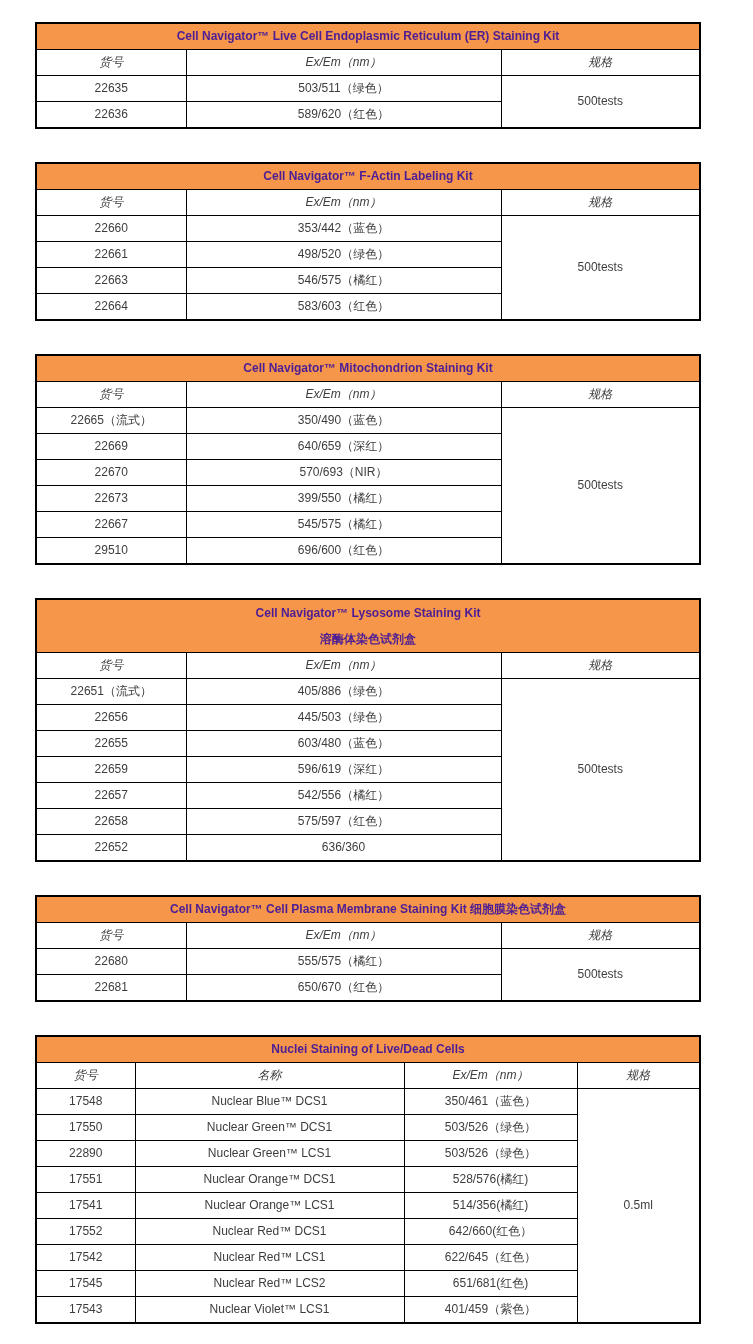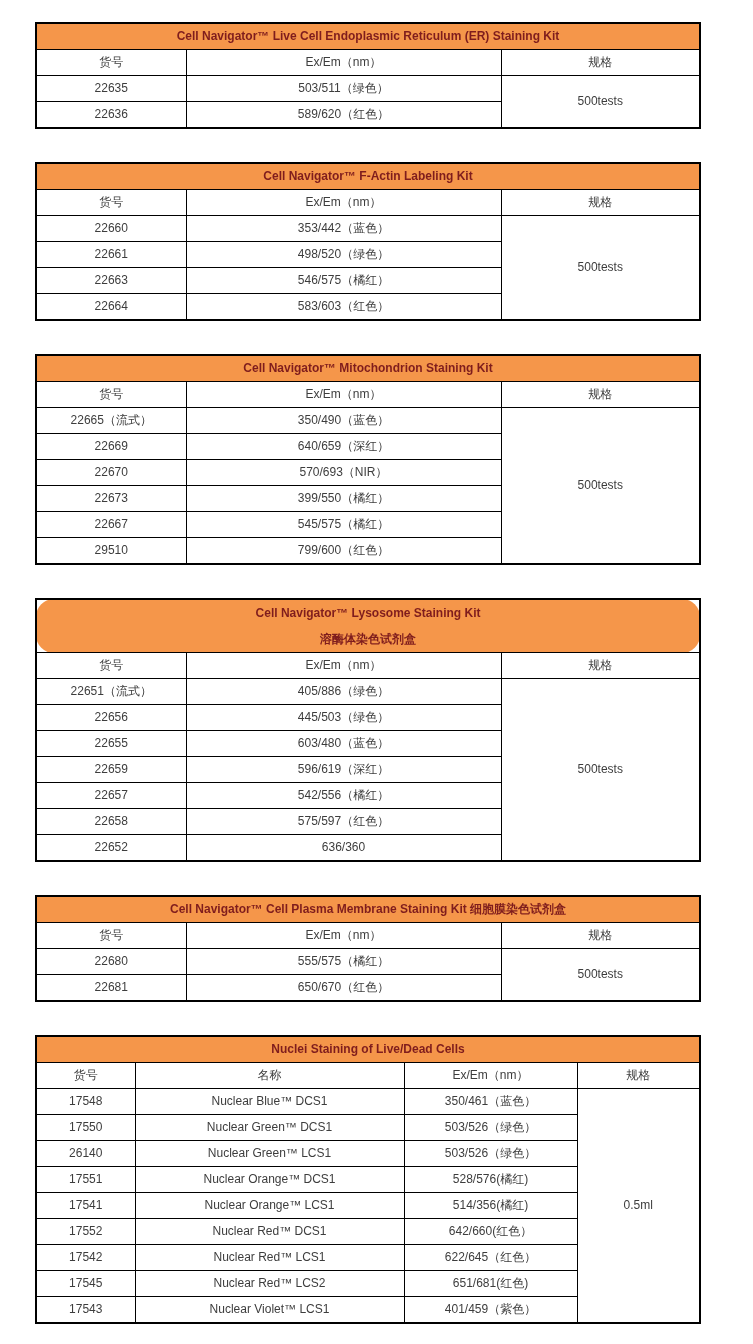--- a/index.html
+++ b/index.html
@@ -32,35 +32,35 @@
     font-size: 12px;
     font-weight: 400;
     height: 25px;
     line-height: 25px;
     color: #3d3d3d;
     overflow: hidden;
     white-space: nowrap;
   }
   table.kit th.title {
     background: #f5964a;
-    color: #7f1d1d;
+    color: #4c1d95;
     font-weight: 600;
     height: 25px;
   }
   table.kit th.title.two-line {
     height: 52px;
-    border-radius: 18px;
   }
   table.kit th.title .tline {
     line-height: 26px;
     height: 26px;
   }
   table.kit th.colhead {
     background: #ffffff;
     font-weight: 400;
+    font-style: italic;
   }
   
   col.c1 { width: 150px; }
   col.c2 { width: 315px; }
   col.c3 { width: 199px; }
   
   col.d1 { width: 99px; }
   col.d2 { width: 269px; }
   col.d3 { width: 173px; }
   col.d4 { width: 123px; }
@@ -169,21 +169,21 @@
       <tr>
         <td>22673</td>
         <td>399/550（橘红）</td>
       </tr>
       <tr>
         <td>22667</td>
         <td>545/575（橘红）</td>
       </tr>
       <tr>
         <td>29510</td>
-        <td>799/600（红色）</td>
+        <td>696/600（红色）</td>
       </tr>
     </tbody>
   </table>
 
   <table class="kit">
     <colgroup>
         <col class="c1">
         <col class="c2">
         <col class="c3">
       </colgroup>
@@ -286,21 +286,21 @@
         <td>Nuclear Blue™ DCS1</td>
         <td>350/461（蓝色）</td>
         <td rowspan="9">0.5ml</td>
       </tr>
       <tr>
         <td>17550</td>
         <td>Nuclear Green™ DCS1</td>
         <td>503/526（绿色）</td>
       </tr>
       <tr>
-        <td>26140</td>
+        <td>22890</td>
         <td>Nuclear Green™ LCS1</td>
         <td>503/526（绿色）</td>
       </tr>
       <tr>
         <td>17551</td>
         <td>Nuclear Orange™ DCS1</td>
         <td>528/576(橘红)</td>
       </tr>
       <tr>
         <td>17541</td>

